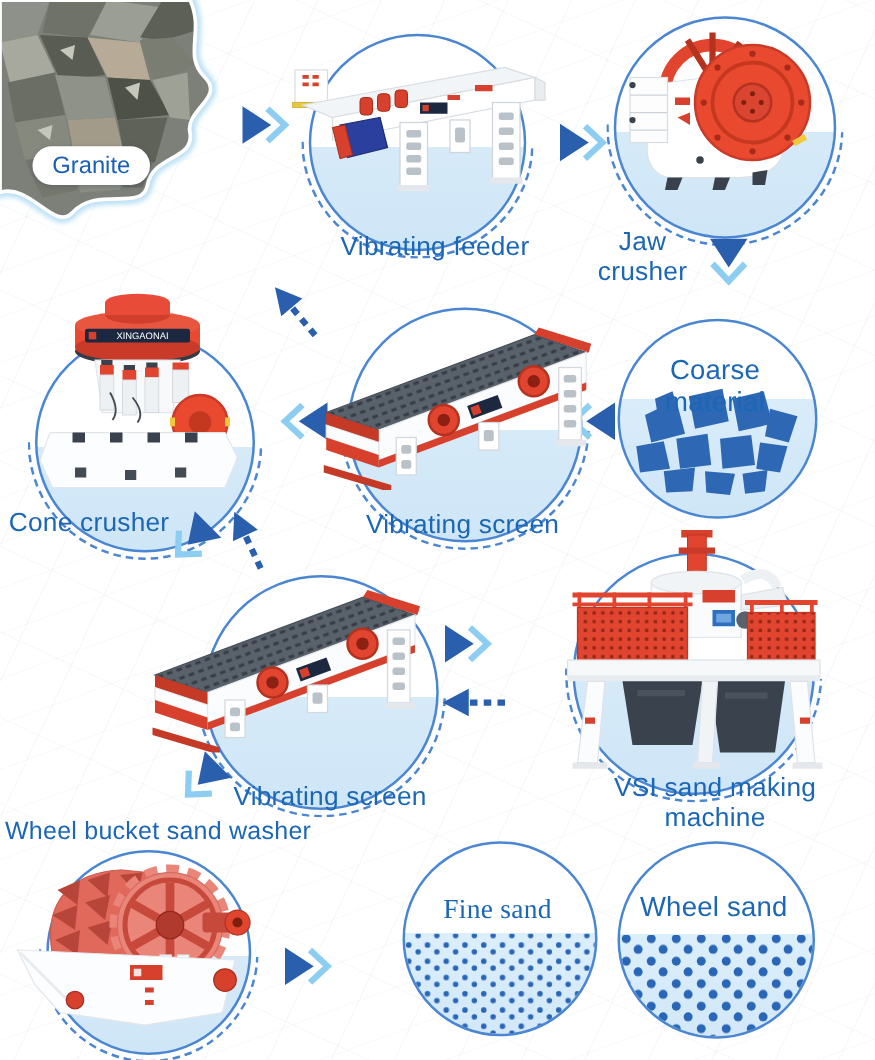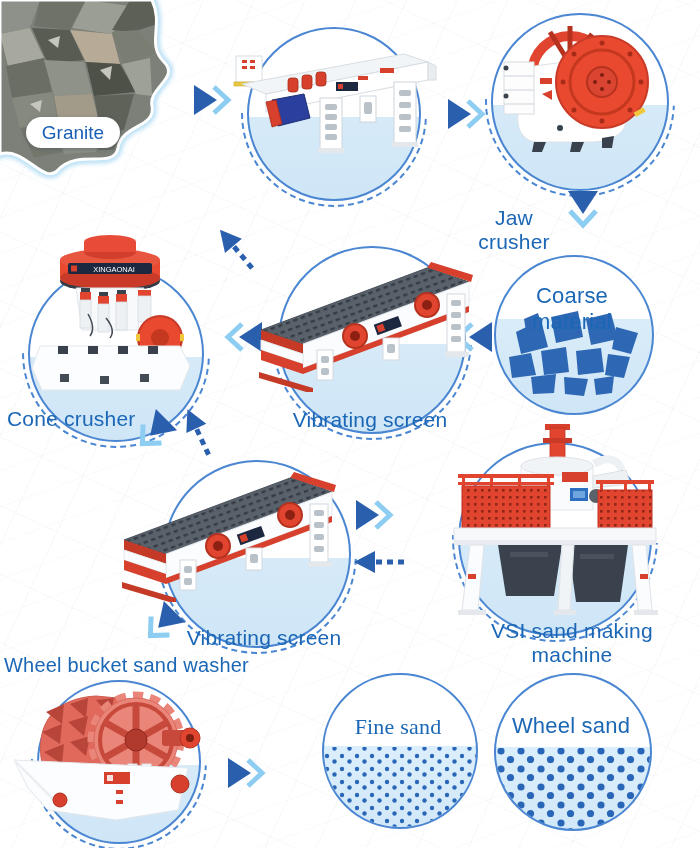--- a/index.html
+++ b/index.html
@@ -367,21 +367,22 @@
     <polygon points="2,92 176,100 166,142 104,152 36,142 16,120" fill="#fcfdfe" stroke="#e3e7eb"></polygon>
     <line x1="4" y1="94" x2="48" y2="138" stroke="#e8ecf0" stroke-width="2"></line>
     <rect x="92" y="104" width="26" height="12" fill="#d6402c"></rect>
       <rect x="95" y="107" width="6" height="6" fill="#ffffff" opacity="0.85"></rect>
     <rect x="104" y="122" width="7" height="4" fill="#d6402c"></rect>
       <rect x="104" y="132" width="7" height="4" fill="#d6402c"></rect>
     <circle cx="48" cy="132" r="7" fill="#d6402c" stroke="#a52f1e"></circle>
     <circle cx="168" cy="116" r="9" fill="#d6402c" stroke="#a52f1e"></circle>
   </svg>
 
-  <div class="node-label center" style="left:458px;top:182px;width:112px;margin-top:24px;">Jaw crusher</div>
+  <div class="node-label center" style="left:258px;top:186px;width:180px;">Vibrating feeder</div>
+  <div class="node-label center" style="left:458px;top:182px;width:112px;">Jaw crusher</div>
   <div class="node-label center inner-label" style="left:504px;top:283px;width:136px;">Coarse material</div>
   <div class="node-label center" style="left:280px;top:408px;width:180px;">Vibrating screen</div>
   <div class="node-label" style="left:7px;top:407px;width:130px;">Cone crusher</div>
   <div class="node-label center" style="left:174px;top:626px;width:180px;">Vibrating screen</div>
   <div class="node-label center" style="left:452px;top:619px;width:240px;">VSI sand making machine</div>
   <div class="node-label" style="left:4px;top:654px;width:250px;font-size:20px;">Wheel bucket sand washer</div>
   <div class="node-label center inner-label" style="left:338px;top:714px;width:120px;font-family:Liberation Serif, serif;">Fine sand</div>
   <div class="node-label center inner-label" style="left:506px;top:713px;width:130px;">Wheel sand</div>
 
   <svg class="arr" style="left:190px;top:80px;">

